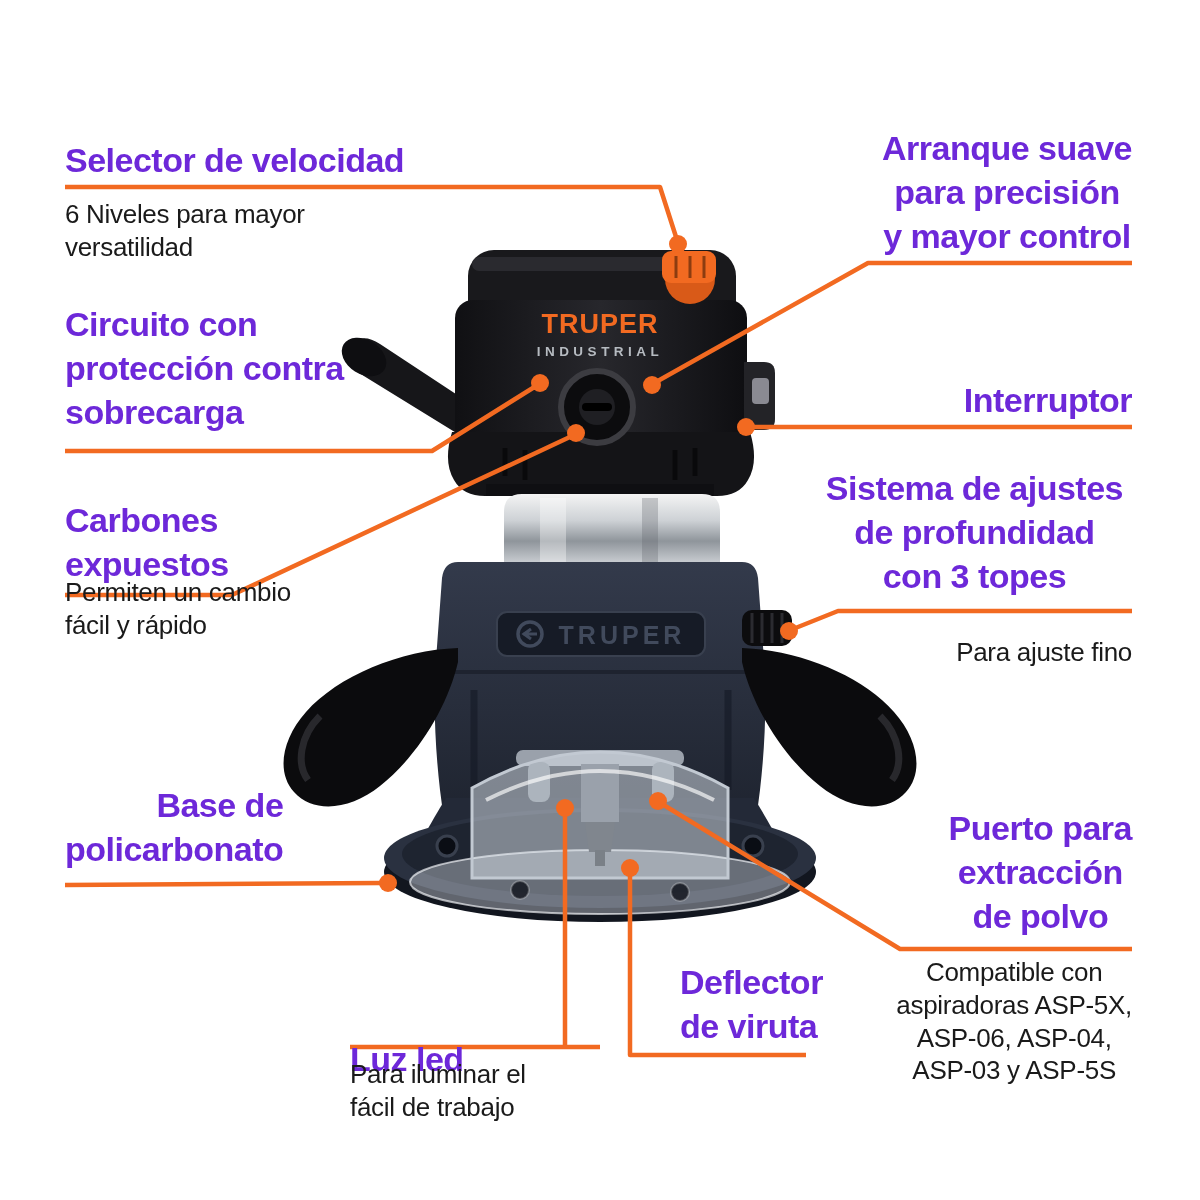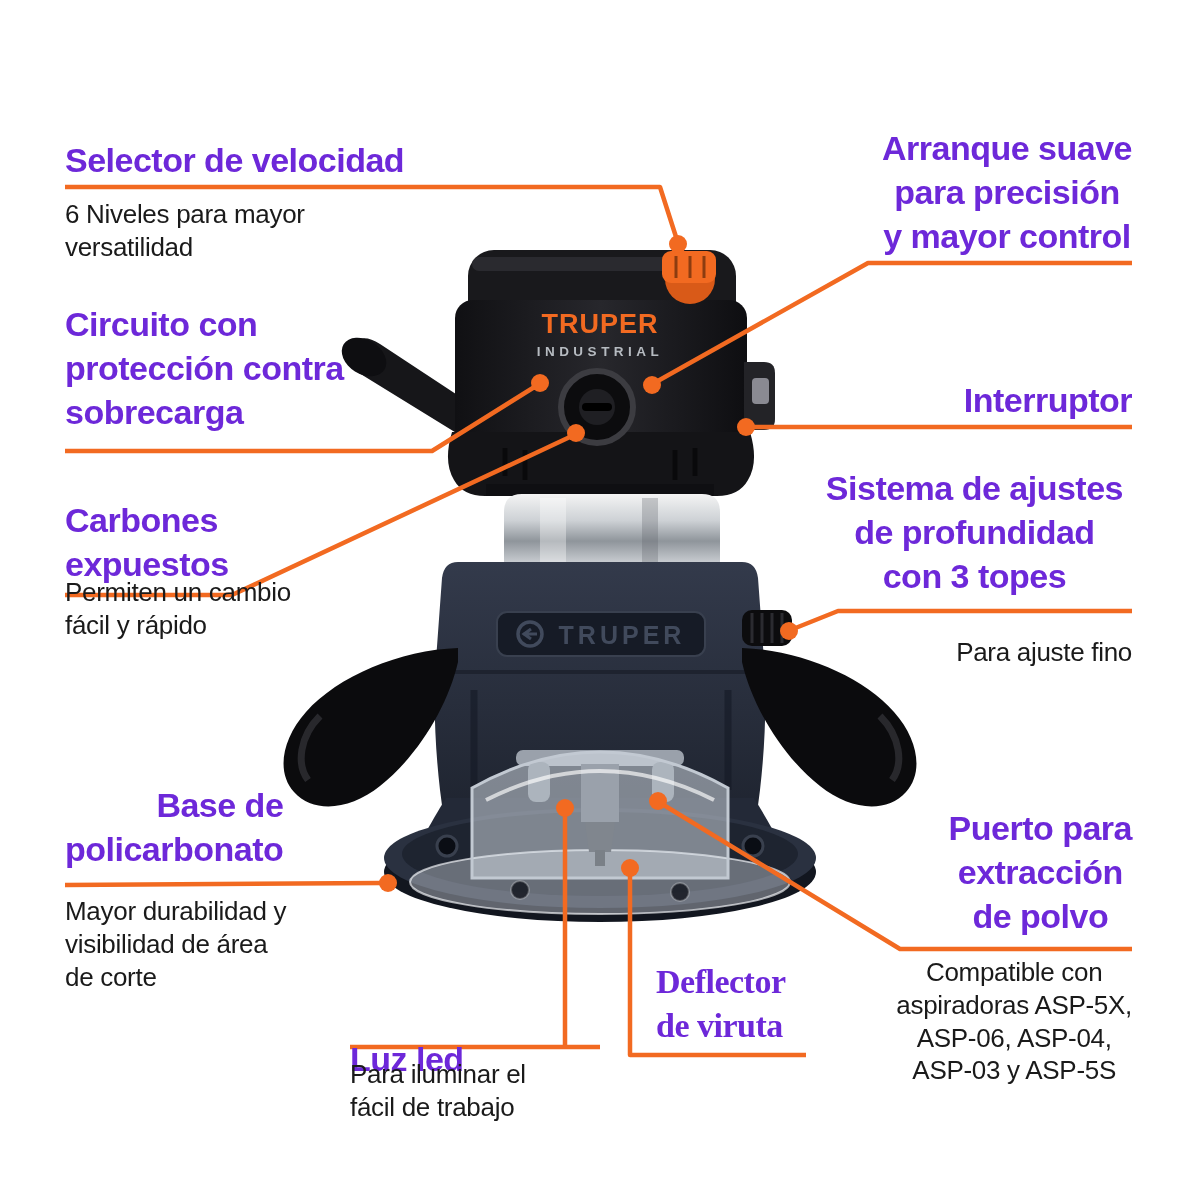--- a/index.html
+++ b/index.html
@@ -204,29 +204,26 @@
   <div class="callout-desc" style="left:65px; top:576px;">Permiten un cambio
 fácil y rápido</div>
 
   <div class="callout-title align-right" style="right:77px; top:466px;">Sistema de ajustes
 de profundidad
 con 3 topes</div>
   <div class="callout-desc align-right" style="right:68px; top:618px;margin-top:18px;">Para ajuste fino</div>
 
   <div class="callout-title" style="left:65px; top:783px;text-align:right;">Base de
 policarbonato</div>
-  <div class="callout-desc" style="left:65px; top:895px;">Mayor durabilidad y
-visibilidad de área
-de corte</div>
 
   <div class="callout-title" style="left:350px; top:998px;margin-top:39px;">Luz led</div>
   <div class="callout-desc" style="left:350px; top:1058px;">Para iluminar el
 fácil de trabajo</div>
 
-  <div class="callout-title" style="left:656px; top:960px;font-family:Liberation Serif, serif;">Deflector
+  <div class="callout-title" style="left:680px; top:960px;">Deflector
 de viruta</div>
 
   <div class="callout-title align-right" style="right:68px; top:806px;">Puerto para
 extracción
 de polvo</div>
   <div class="callout-desc align-right" style="right:68px; top:956px;">Compatible con
 aspiradoras ASP-5X,
 ASP-06, ASP-04,
 ASP-03 y ASP-5S</div>
 

